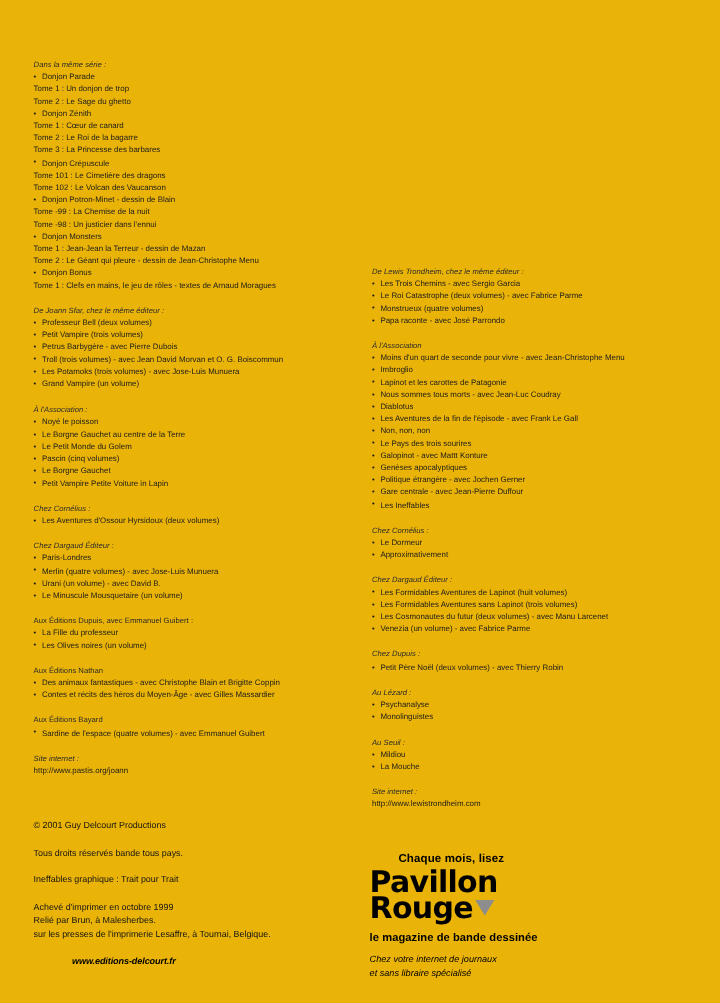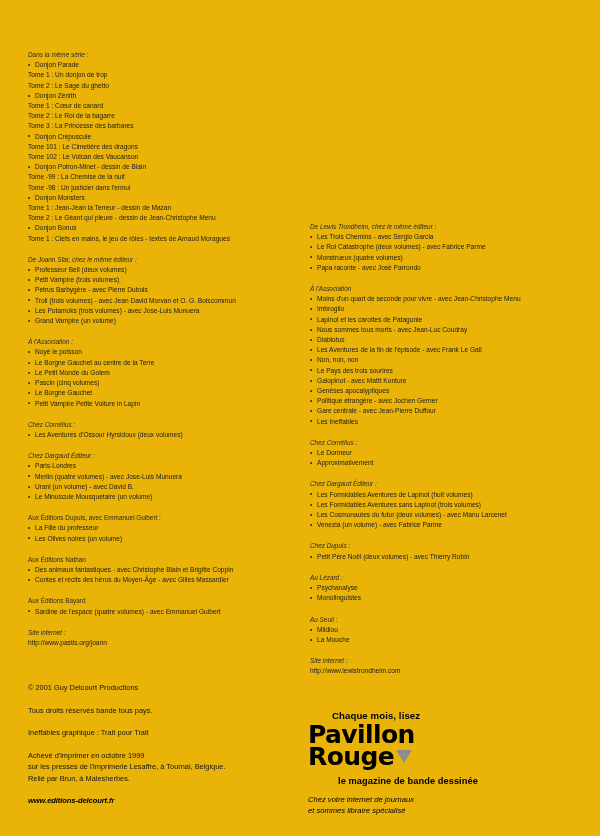--- a/index.html
+++ b/index.html
@@ -90,21 +90,21 @@
   }
   .colophon .line {
     font-size: 7.4px;
     line-height: 11.6px;
     color: #141414;
     white-space: nowrap;
   }
   .colophon .group {
     margin-bottom: 11px;
   }
-  .colophon .group:last-child { margin-bottom: 0; }
+  .colophon .group:last-child { margin-bottom: 0; margin-left: 32px; }
   .colophon .site {
     font-size: 7.6px;
     font-weight: bold;
     font-style: italic;
     letter-spacing: -0.1px;
     color: #000;
     white-space: nowrap;
   }
 
   
@@ -146,21 +146,20 @@
     border-top: 13px solid #8d8d8d;
     margin-left: 2px;
     margin-bottom: 2px;
   }
   .advert .sub {
     font-size: 9.3px;
     font-weight: bold;
     color: #000;
     line-height: 12.4px;
     letter-spacing: 0.05px;
-    margin-left: 30px;
   }
   .advert .foot {
     margin-top: 8px;
     font-size: 7.6px;
     font-style: italic;
     color: #000;
     line-height: 10.6px;
   }
 </style>
 </head>
@@ -312,22 +311,22 @@
     <div class="group">
       <div class="line">Tous droits réservés bande tous pays.</div>
     </div>
 
     <div class="group">
       <div class="line">Ineffables graphique : Trait pour Trait</div>
     </div>
 
     <div class="group">
       <div class="line">Achevé d'imprimer en octobre 1999</div>
+      <div class="line">Relié par Brun, à Malesherbes.</div>
       <div class="line">sur les presses de l'imprimerie Lesaffre, à Tournai, Belgique.</div>
-      <div class="line">Relié par Brun, à Malesherbes.</div>
     </div>
 
     <div class="group">
       <div class="site">www.editions-delcourt.fr</div>
     </div>
 
   </div>
 
   <div class="advert">
 
@@ -342,18 +341,18 @@
         <span class="logo-tri"></span>
       </div>
     </div>
 
     <div class="sub">
       <div>le magazine de bande dessinée</div>
     </div>
 
     <div class="foot">
       <div>Chez votre internet de journaux</div>
-      <div>et sommes libraire spécialisé</div>
+      <div>et sans libraire spécialisé</div>
     </div>
 
   </div>
 
 </div>
 
 </body></html>

